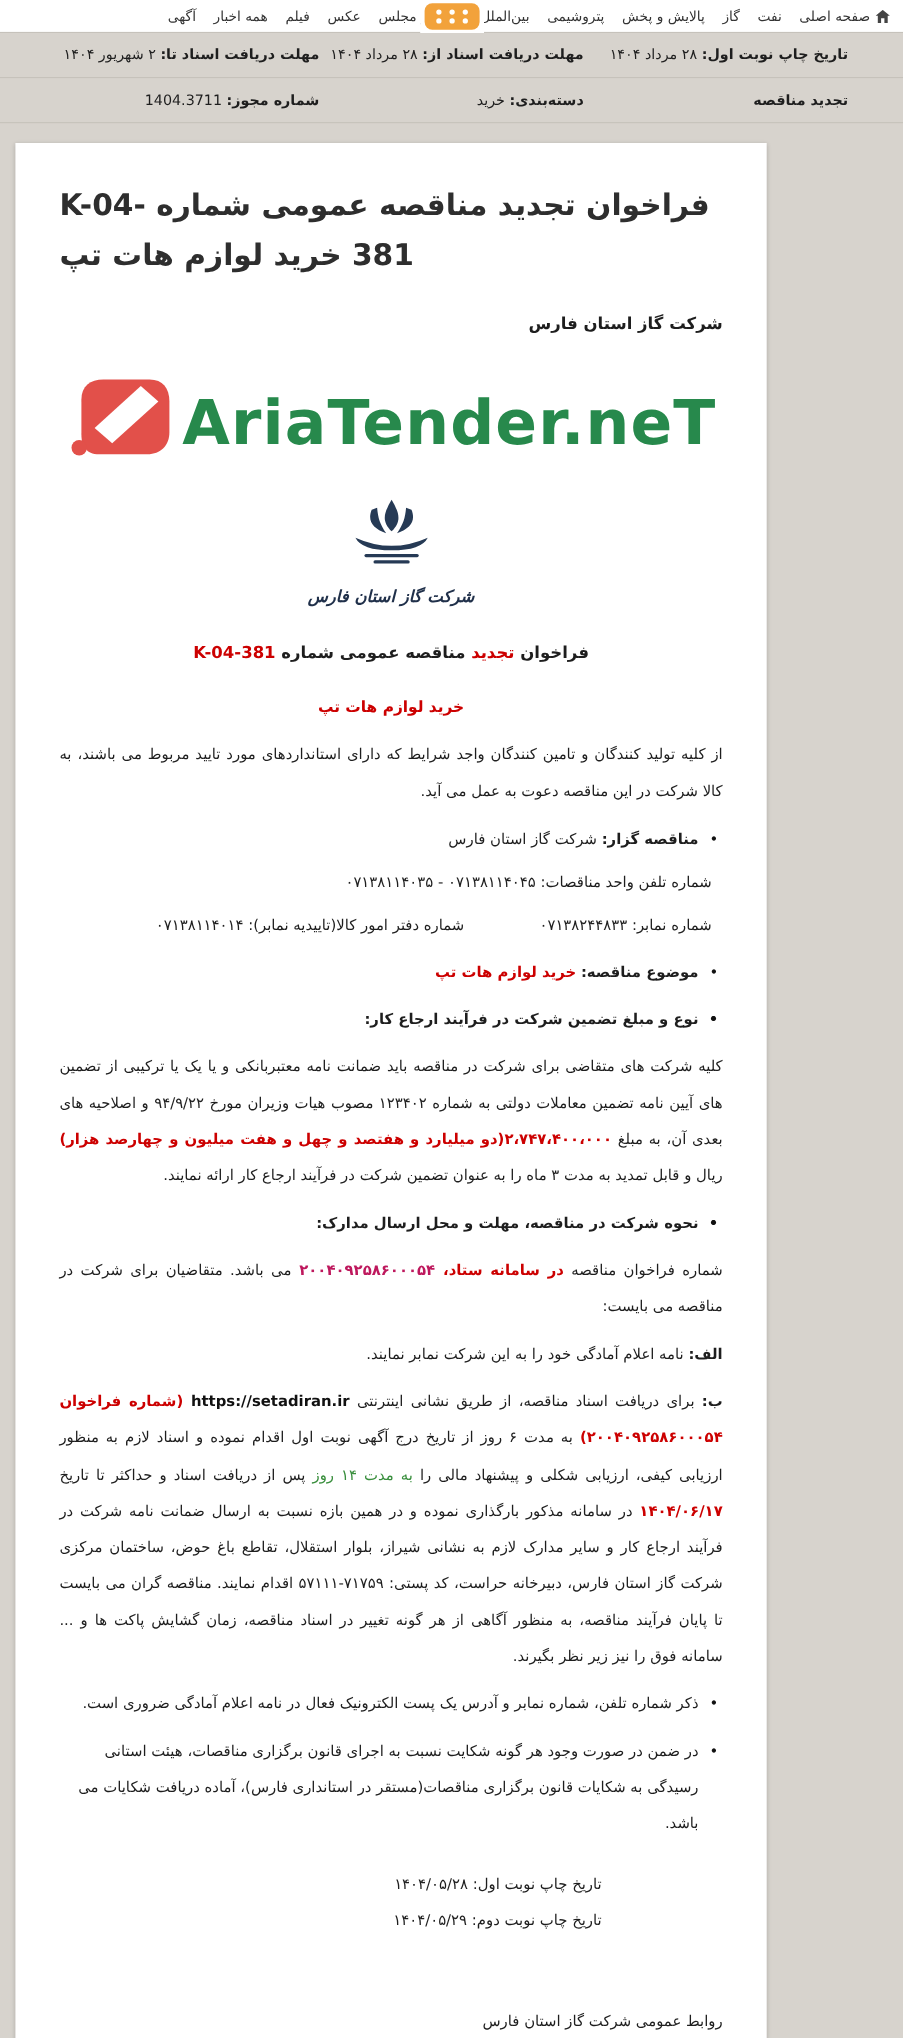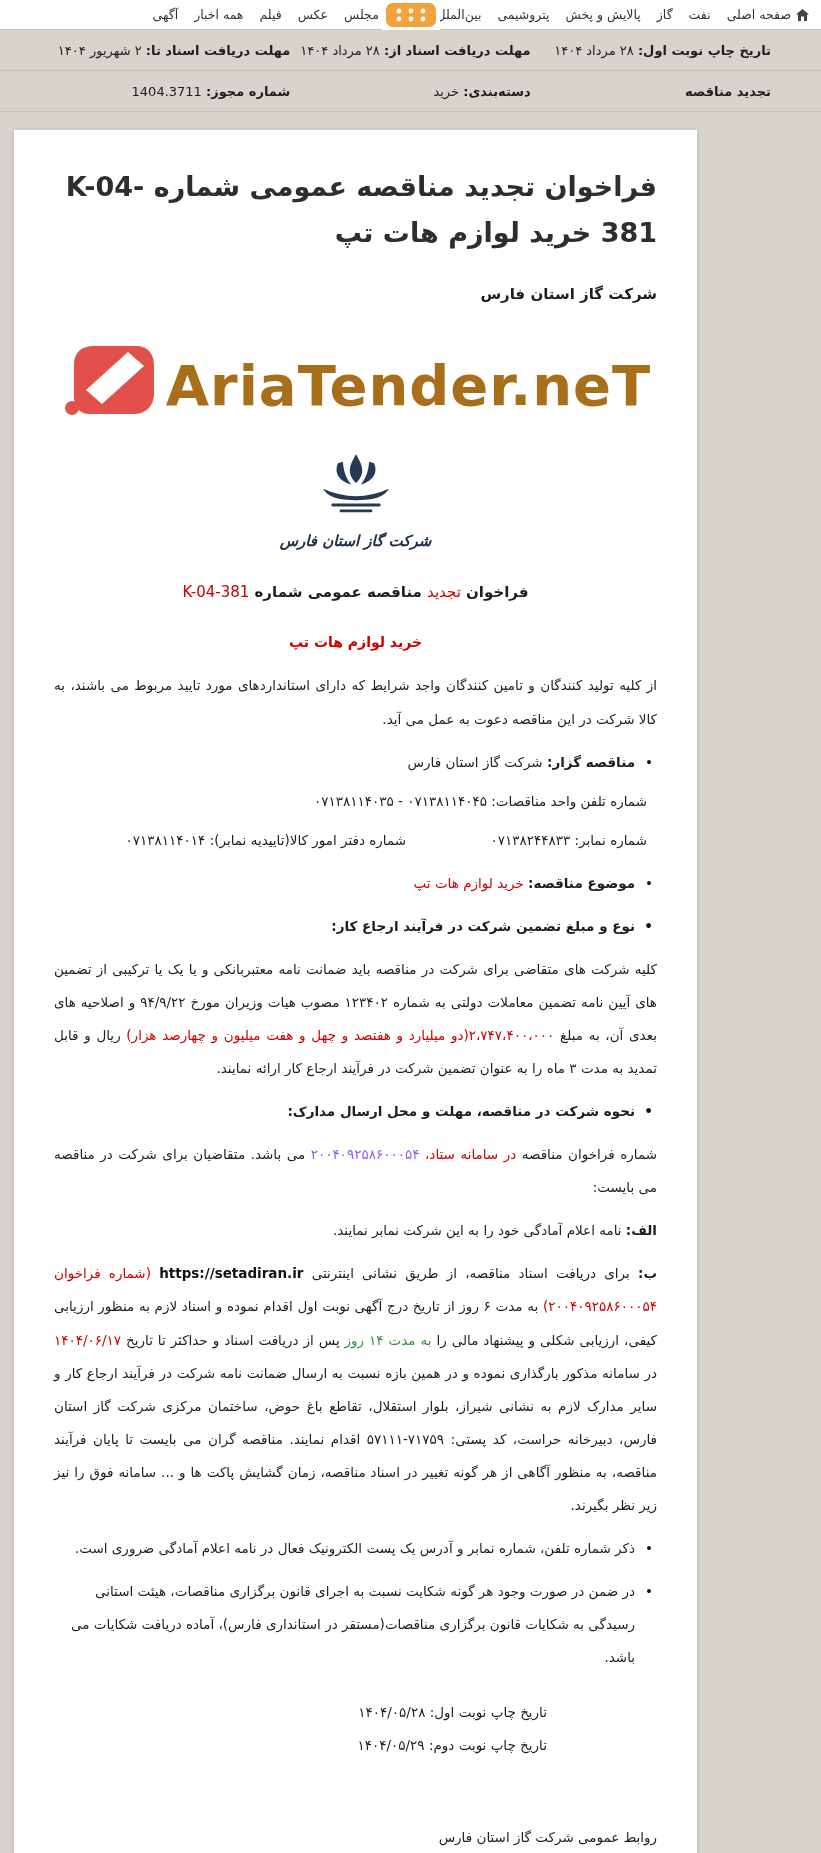--- a/index.html
+++ b/index.html
@@ -32,48 +32,48 @@
   .meta-cell { text-align:right; white-space:nowrap; }
   .lbl { font-weight:bold; }
   .bold { font-weight:bold; }
   
   .card {
     background:#fff; width:683px; margin:18px 124px 0 14px;
     padding:34px 40px 180px; box-shadow:0 1px 4px rgba(0,0,0,.18);
     position:relative; font-size:13.5px; line-height:2.45;
   }
   .page-title {
-    font-size:27px; font-weight:bold; text-align:right;
+    font-size:27px; font-weight:bold; text-align:left;
     line-height:1.7; color:#2e2e2e;
   }
   .company-line { text-align:right; font-weight:bold; font-size:15px; margin-top:20px; }
   .watermark {
     direction:ltr; display:flex; align-items:center; justify-content:center;
     gap:8px; margin-top:14px; height:118px; opacity:.92;
   }
   .wm-text {
-    font-size:56px; font-weight:bold; color:#a16207; letter-spacing:1px;
+    font-size:56px; font-weight:bold; color:#15803d; letter-spacing:1px;
     line-height:1; font-family:"DejaVu Sans", sans-serif;
   }
   .org-logo { text-align:center; margin-top:6px; line-height:1.4; }
   .org-logo-caption {
     display:block; font-size:15px; font-weight:bold; font-style:italic;
     color:#20304a; margin-top:2px;
   }
   .heading-line { text-align:center; font-weight:bold; font-size:15px; margin-top:22px; }
   .subject-line { text-align:center; font-weight:bold; font-size:14px; margin-top:14px; color:#cc0000; }
   .para { text-align:justify; margin-top:10px; }
   .bullet { position:relative; padding-right:22px; margin-top:10px; }
   .bullet::before { content:"•"; position:absolute; right:4px; top:0; color:#111; }
   .indent { padding-right:10px; margin-top:6px; }
-  .red { color:#cc0000; font-weight:normal; }
+  .red { color:#cc0000; font-weight:bold; }
   .green { color:#388e3c; font-weight:normal; }
-  .num-blue { color:#8b5cf6; font-weight:normal;margin-top:40px; }
+  .num-blue { color:#be185d; font-weight:bold;margin-top:40px; }
   .url { color:#111; font-weight:bold; text-decoration:none; direction:ltr; unicode-bidi:embed; }
-  .fax-gap { margin-left:80px; }
+  .fax-gap { margin-left:64px; }
   .print-dates { margin-top:22px; margin-right:110px; }
   .signature { font-weight:normal; margin-top:59px; }
 </style>
 </head>
 <body>
 
 <nav class="topbar">
   <a class="nav-item home">
     <span class="home-icon">
       <svg width="13" height="12" viewBox="0 0 13 12">

